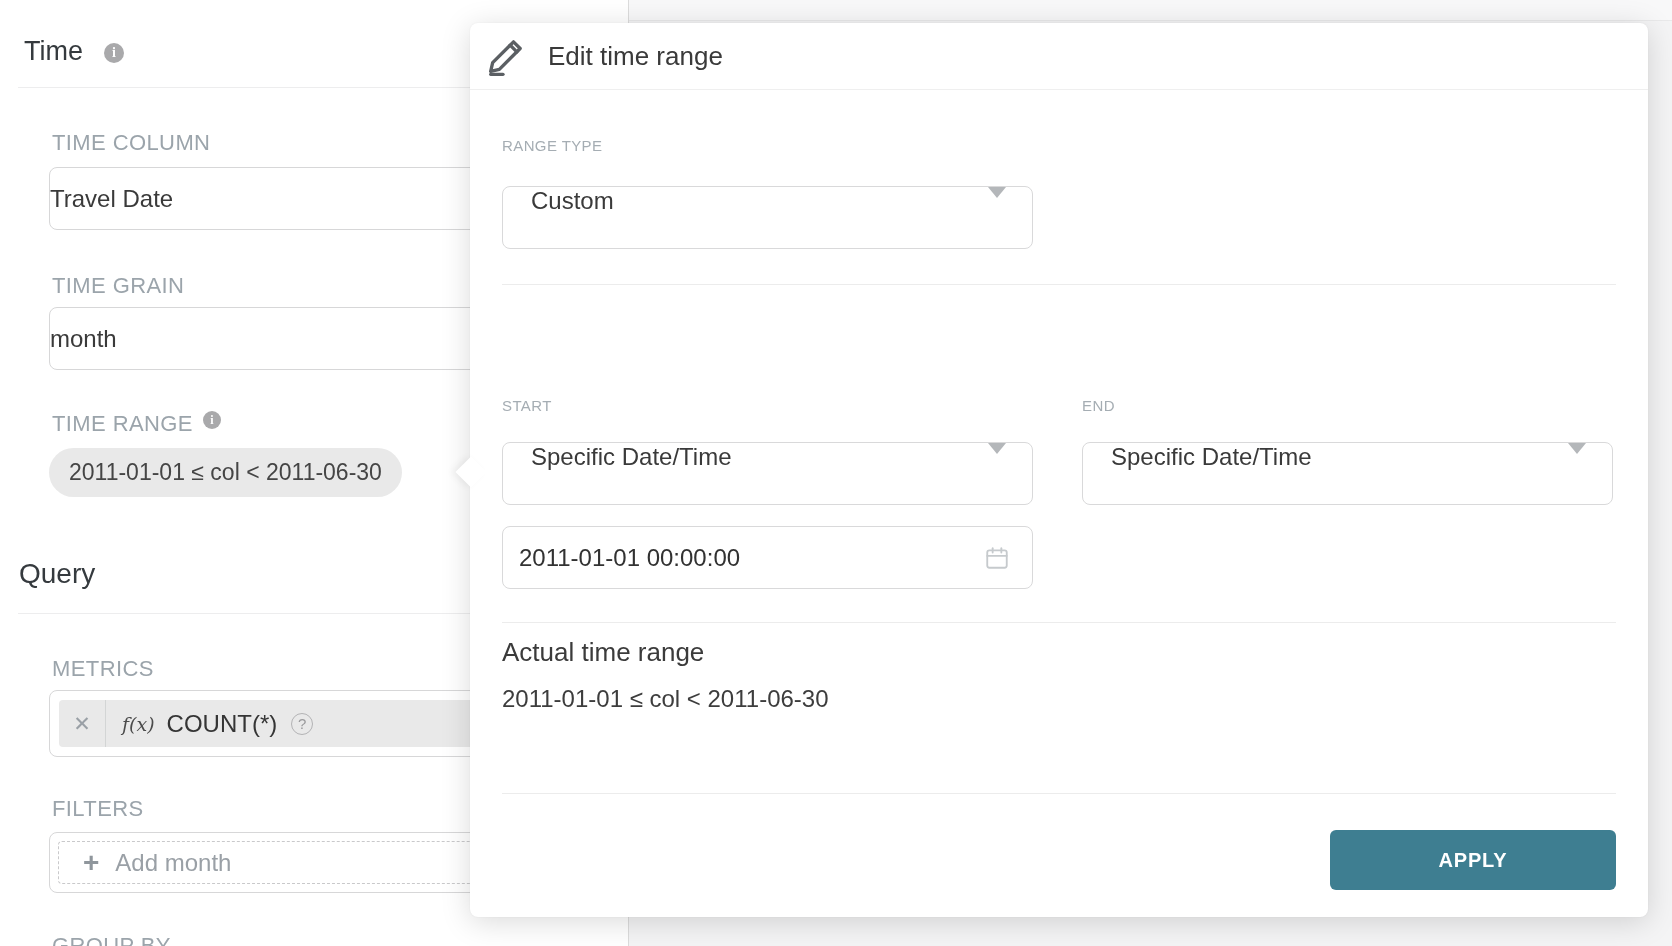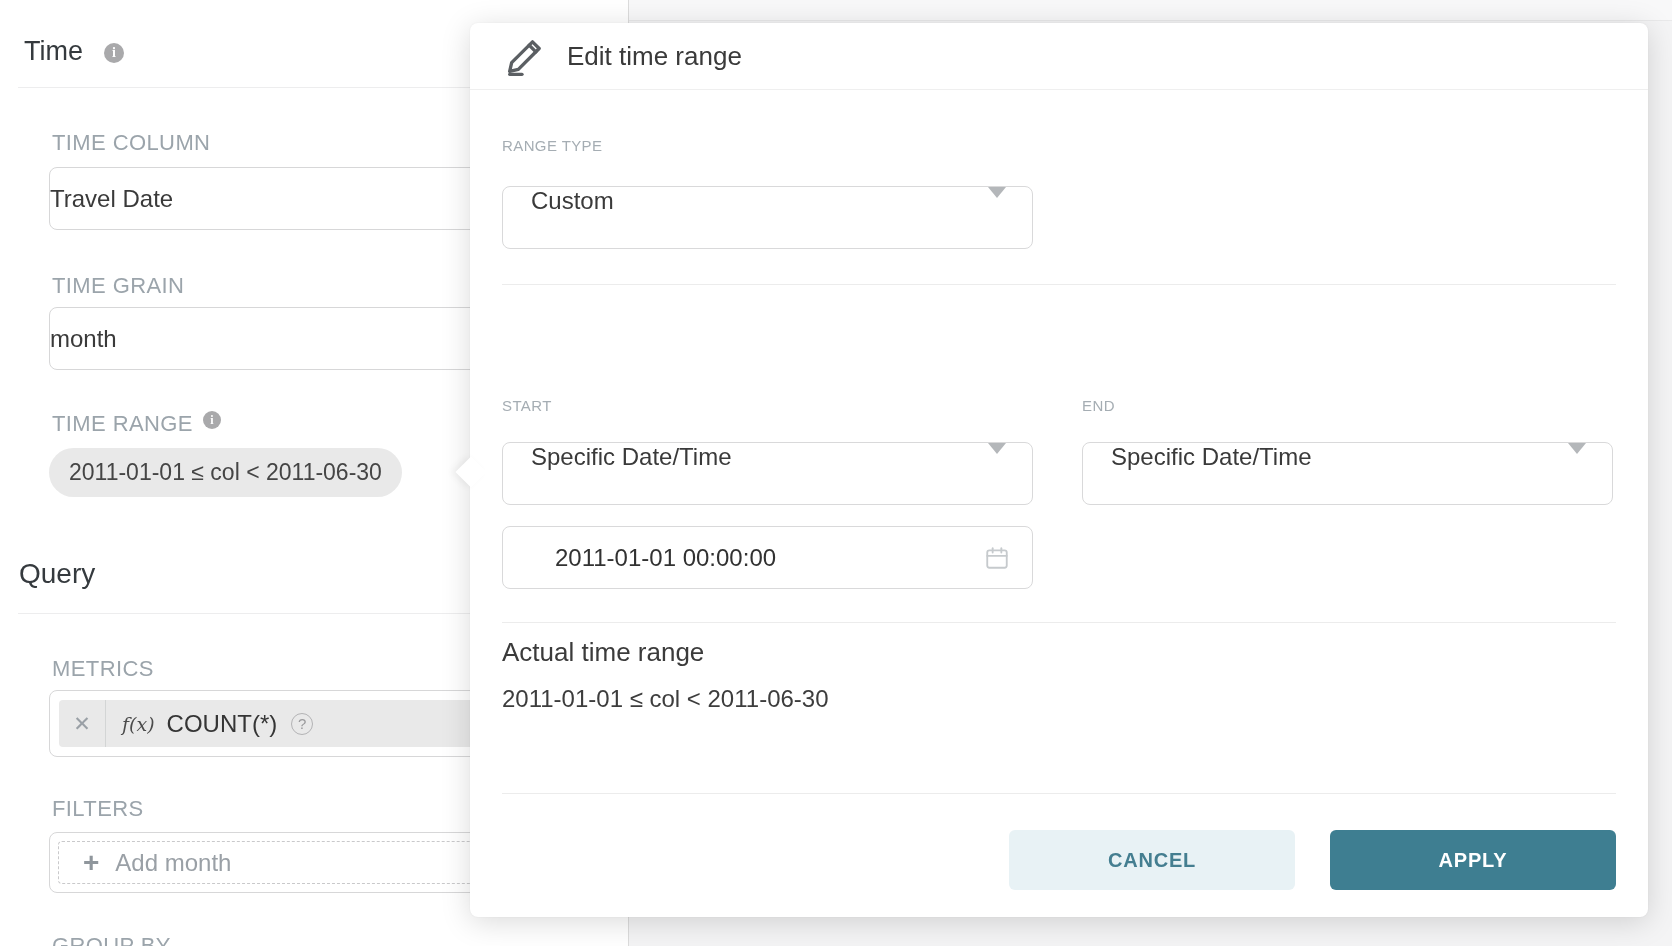--- a/index.html
+++ b/index.html
@@ -45,30 +45,30 @@
     padding-left:24px; color:#9aa0a6; font-size:24px; }
   .plus-glyph { font-size:28px; font-weight:700; color:#8f969c; margin-right:16px; line-height:0; }
 
   
   .popover { left:470px; top:23px; width:1178px; height:894px; background:#fff;
     border-radius:8px; box-shadow:0 5px 30px rgba(0,0,0,.15), 0 0 2px rgba(0,0,0,.06); }
   .pop-arrow { position:absolute; left:-10px; top:438px; width:22px; height:22px;
     background:#fff; transform:rotate(45deg);
     box-shadow:-3px 3px 7px rgba(0,0,0,.06); }
   .pop-header { position:absolute; left:0; top:0; width:100%; height:67px;
-    border-bottom:1px solid #efefef; display:flex; align-items:center; padding-left:35px; }
+    border-bottom:1px solid #efefef; display:flex; align-items:center; padding-left:16px; }
   .pop-title { margin-left:22px; font-size:26px; font-weight:500; color:#3a3a3a; }
   .pop-label { font-size:15px; letter-spacing:.4px; color:#a5adb3; }
   .pop-select { background:#fff; border:1px solid #d9d9da; border-radius:8px;
     width:531px; height:63px; display:flex; align-items:flex-start; padding:0 26px 0 28px;
     font-size:24px; color:#3a3a3a; cursor:pointer; }
   .caret { margin-left:auto; width:0; height:0; border-left:9px solid transparent;
     border-right:9px solid transparent; border-top:11px solid #b4b7ba; }
   .date-input { background:#fff; border:1px solid #d9d9da; border-radius:8px;
-    width:531px; height:63px; display:flex; align-items:center; padding:0 22px 0 52px;
+    width:531px; height:63px; display:flex; align-items:center; padding:0 22px 0 16px;
     font-size:24px; color:#323232; }
   .date-input.focused { border:2px solid #4ab3c9; }
   .cal-icon { margin-left:auto; }
   .pop-h2 { font-size:26px; font-weight:500; color:#3b3b3b; }
   .pop-divider { height:1px; background:#ececec; }
   .actual-value { font-size:24px; color:#3d3d3d; }
   .btn { border:none; border-radius:6px; width:286px; height:60px; font-size:20px;
     font-weight:700; letter-spacing:.8px; cursor:pointer;
     font-family:"Liberation Sans", sans-serif; }
   .btn-cancel { background:#e8f2f5; color:#447e90; }
@@ -165,15 +165,14 @@
     </svg>
   </div>
 
   <div class="abs pop-divider" style="left:32px; top:599px; width:1114px;"></div>
 
   <div class="abs pop-h2" style="left:32px; top:614px;">Actual time range</div>
   <div class="abs actual-value" style="left:32px; top:662px;">2011-01-01 ≤ col &lt; 2011-06-30</div>
 
   <div class="abs pop-divider" style="left:32px; top:770px; width:1114px;"></div>
 
-  <button class="abs btn btn-cancel" style="left:539px; top:807px;">CANCEL</button>
   <button class="abs btn btn-apply" style="left:860px; top:807px;">APPLY</button>
 </div>
 
 </body></html>

